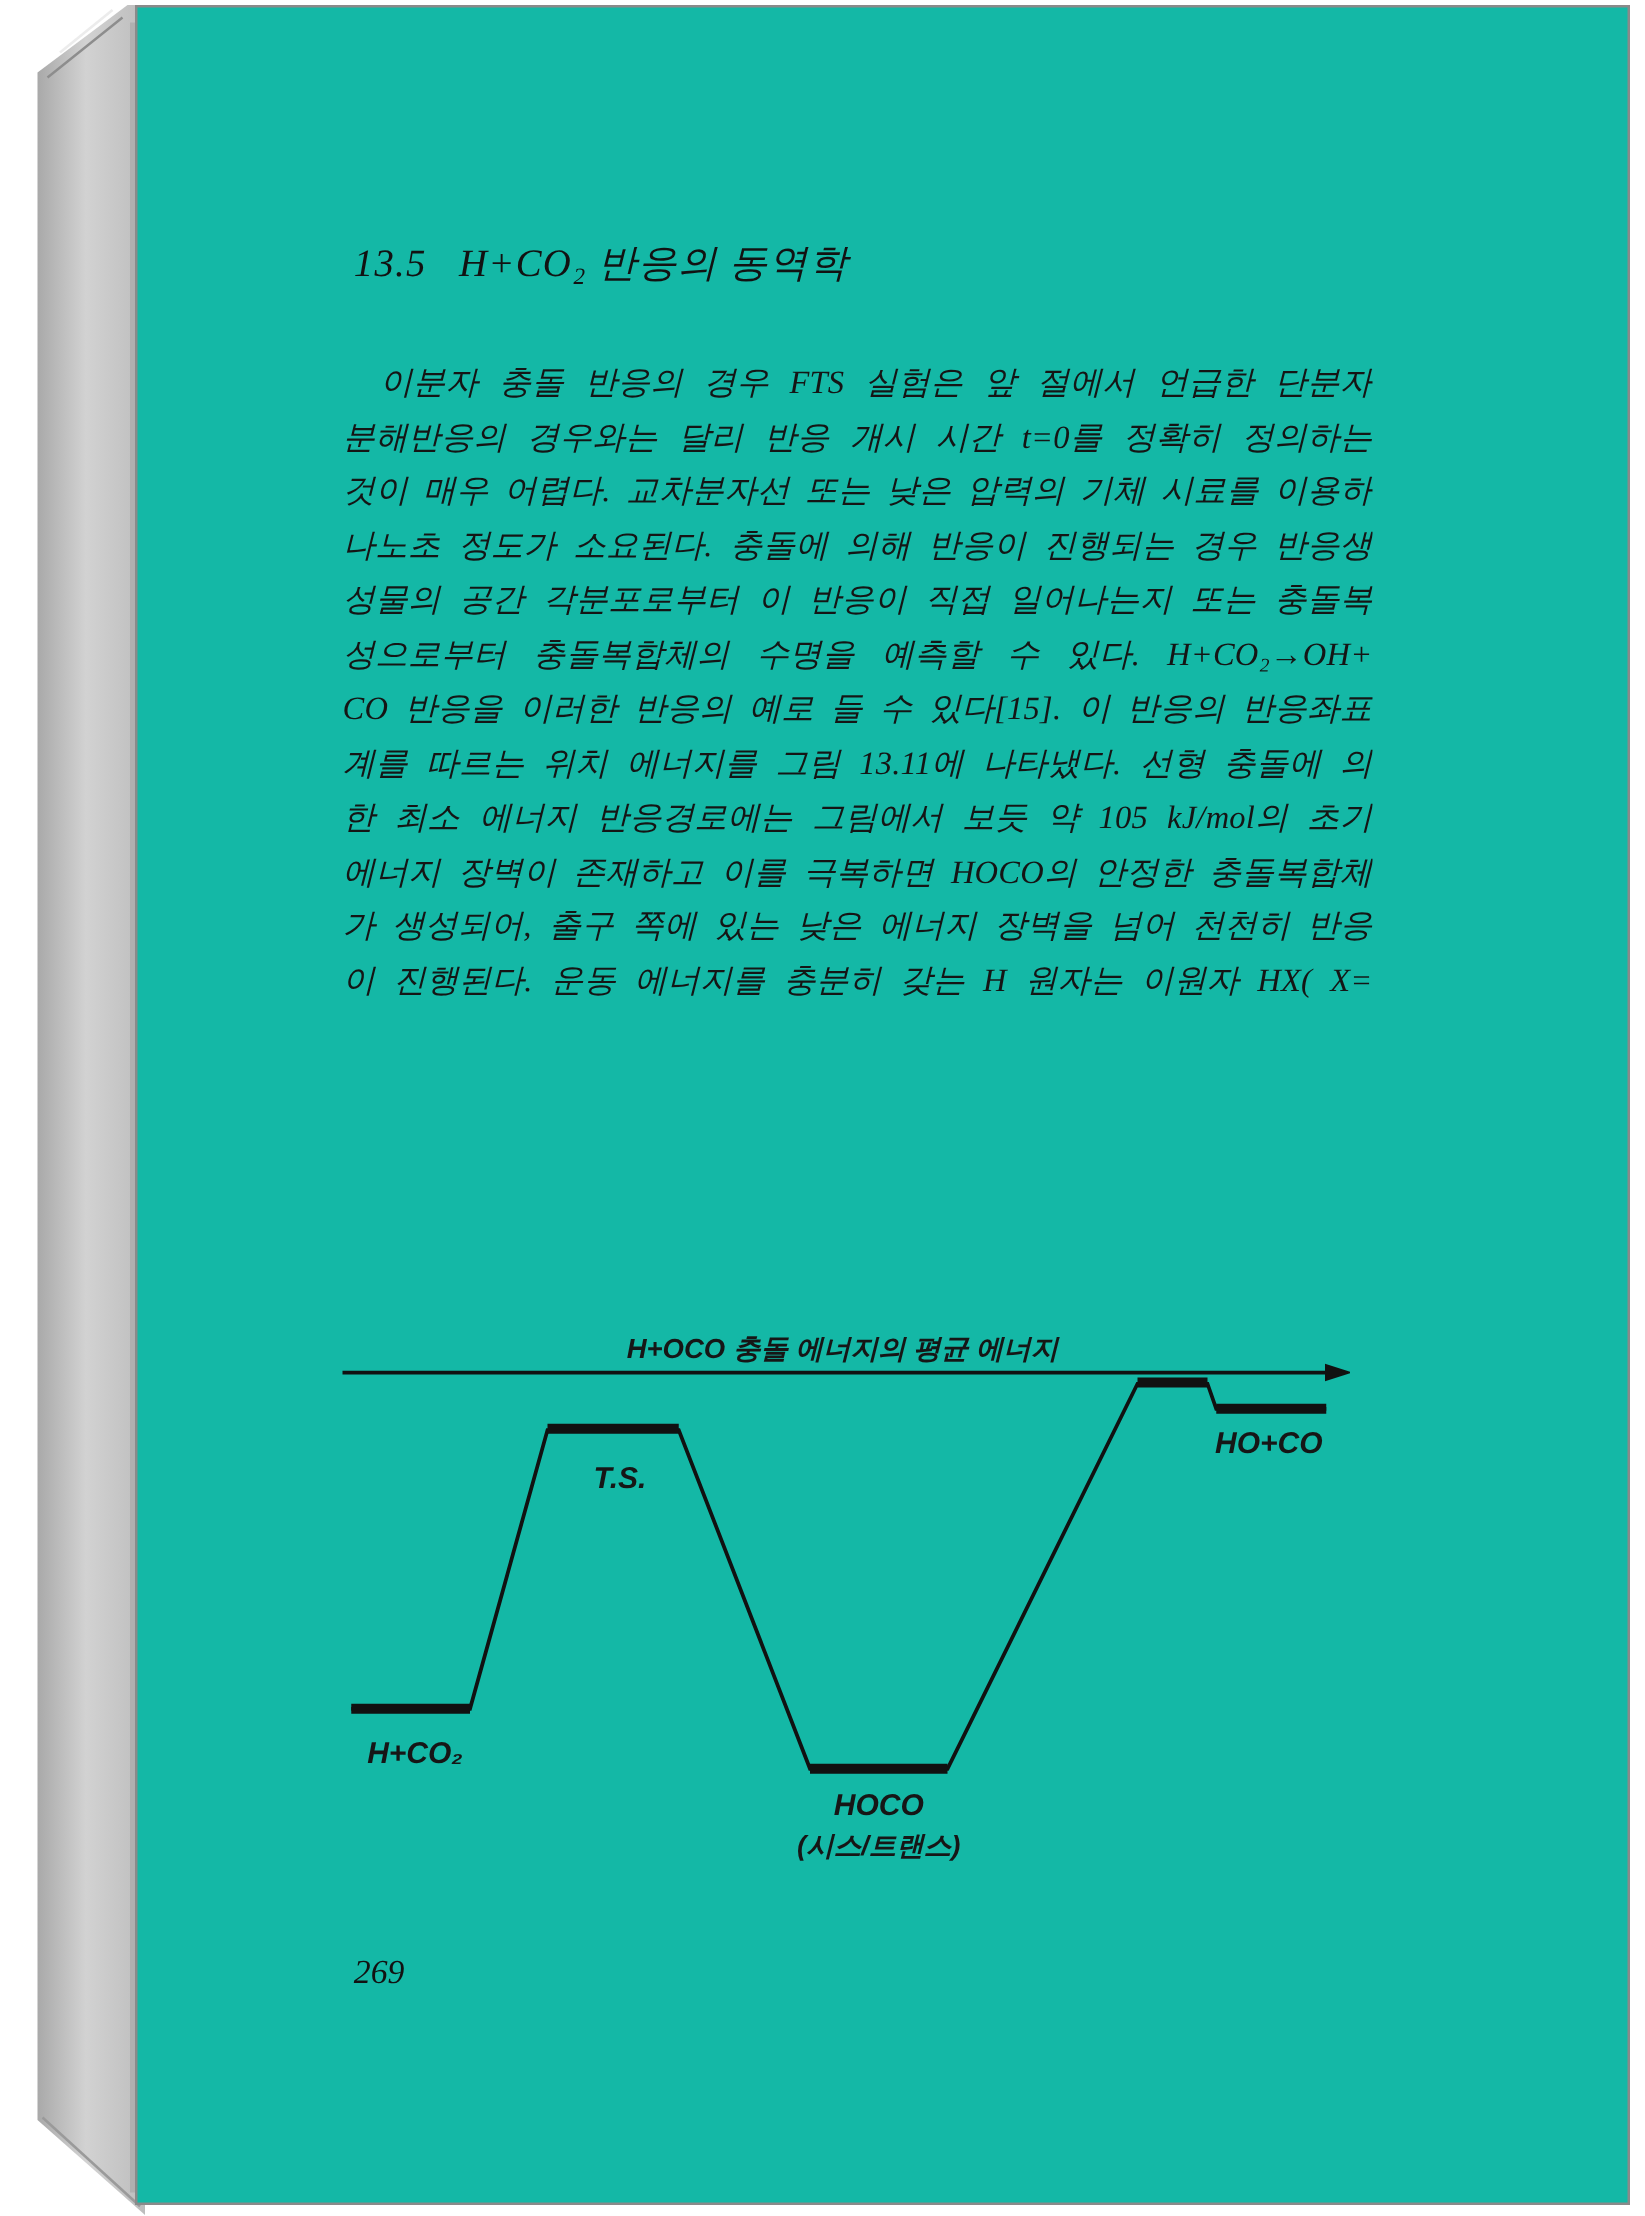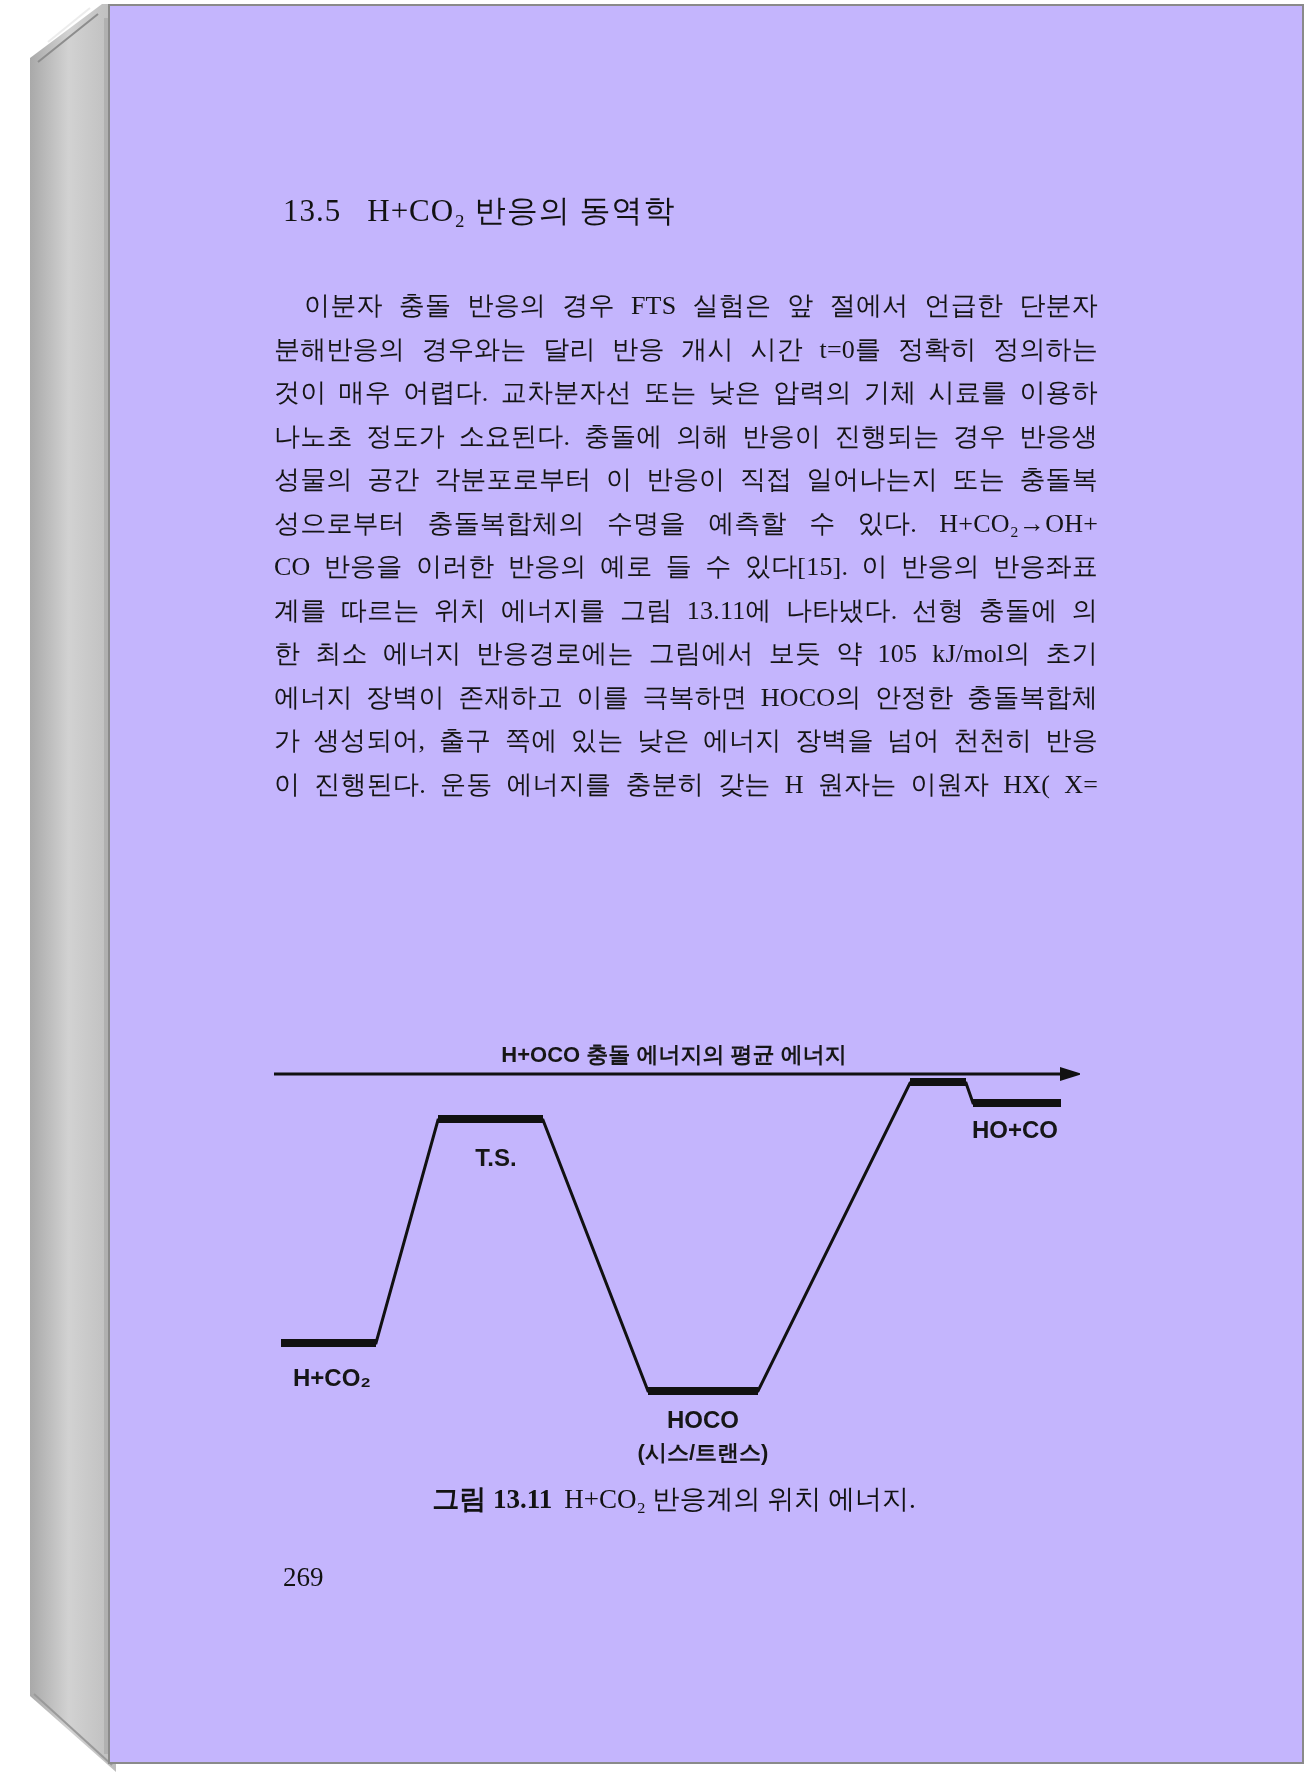--- a/index.html
+++ b/index.html
@@ -3,34 +3,34 @@
 <meta charset="utf-8">
 <style>
   html,body{margin:0;padding:0;}
   body{
     width:1316px;height:1773px;position:relative;background:#ffffff;
     font-family:"Liberation Serif", serif;color:#111;overflow:hidden;
   }
   .stack-svg{position:absolute;left:0;top:0;z-index:0;}
   .page{
     position:absolute;left:108px;top:4px;width:1196px;height:1760px;
-    background:#c4b5fd;border:2px solid #8a8a8a;box-sizing:border-box;z-index:1;
+    background:#14b8a6;border:2px solid #8a8a8a;box-sizing:border-box;z-index:1;font-style:italic;
   }
   .heading{
     position:absolute;left:173px;top:184px;font-size:31px;letter-spacing:1px;color:#121212;
     white-space:nowrap;
   }
   .heading .num{margin-right:26px;}
   .para{position:absolute;left:143px;top:278px;width:824px;margin-left:21px;}
   .pline{
     font-size:26px;line-height:43.5px;height:43.5px;overflow:hidden;
     color:#151515;text-align:justify;text-align-last:justify;letter-spacing:0.2px;
   }
   .pline.indent{text-indent:30px;}
-  .figure{position:absolute;left:158px;top:1020px;width:812px;height:460px;}
+  .figure{position:absolute;left:158px;top:1044px;width:812px;height:460px;}
   .figure svg text{font-family:"Liberation Sans", sans-serif;font-weight:bold;fill:#161616;}
   .caption{
     position:absolute;left:158px;top:1475px;width:812px;text-align:center;
     font-size:27px;color:#121212;white-space:nowrap;
   }
   .caption .cap-prefix{font-weight:bold;margin-right:12px;}
   .page-num{position:absolute;left:173px;top:1556px;font-size:27px;color:#121212;}
 </style>
 </head>
 <body>
@@ -87,19 +87,16 @@
       <line x1="705" y1="77" x2="793" y2="77" stroke="#111" stroke-width="8"></line>
 
       <text x="228" y="140" text-anchor="middle" font-size="24">T.S.</text>
       <text x="64" y="360" text-anchor="middle" font-size="24">H+CO₂</text>
       <text x="435" y="402" text-anchor="middle" font-size="24">HOCO</text>
       <text x="435" y="434" text-anchor="middle" font-size="22">(시스/트랜스)</text>
       <text x="747" y="112" text-anchor="middle" font-size="24">HO+CO</text>
     </svg>
   </div>
 
-  <div class="caption">
-    <span class="cap-prefix">그림 13.11</span><span>H+CO₂ 반응계의 위치 에너지.</span>
-  </div>
 
   <div class="page-num">269</div>
 
 </div>
 
 </body></html>

